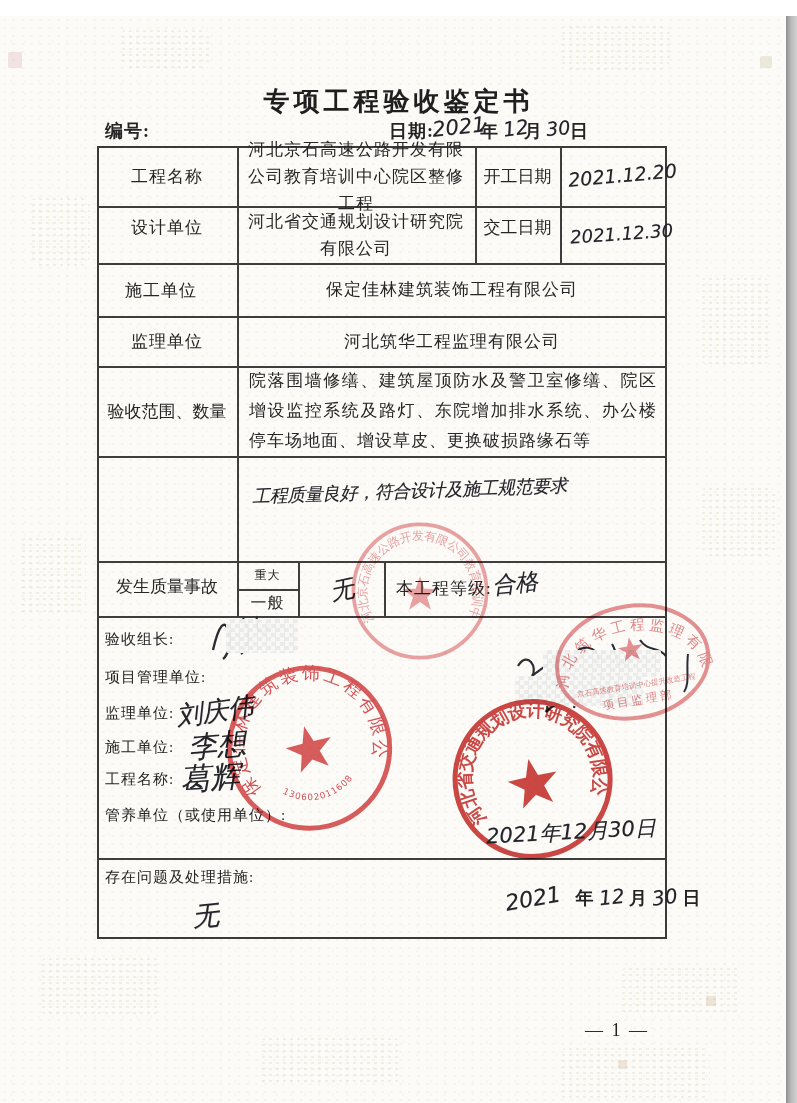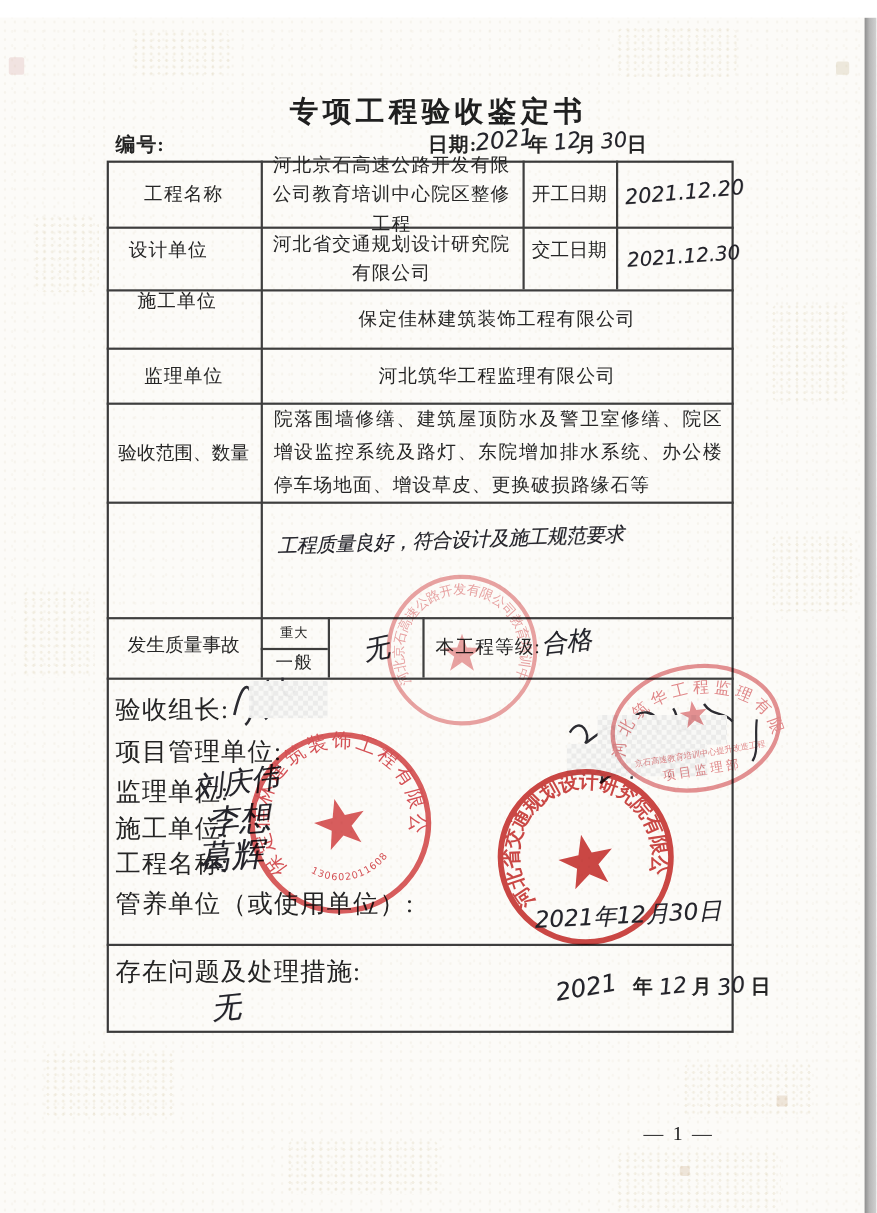--- a/index.html
+++ b/index.html
@@ -24,21 +24,21 @@
   .lbl{font-weight:700;letter-spacing:1px;color:#242424;}
   .line-h,.line-v{position:absolute;background:#3e3e3e;}
   .tborder{position:absolute;left:97px;top:130px;width:570px;height:793px;
     border:2px solid #3a3a3a;box-sizing:border-box;}
   .cell{position:absolute;display:flex;align-items:center;justify-content:center;
     font-size:17px;letter-spacing:1px;line-height:27px;text-align:center;color:#262626;}
   .cell.left{justify-content:flex-start;text-align:justify;}
   .hw{position:absolute;font-family:"DejaVu Sans","Liberation Sans",sans-serif;
     font-style:italic;color:#23232a;text-shadow:.3px .3px 0 rgba(25,25,30,.35);
     white-space:nowrap;}
-  .siglbl{position:absolute;font-size:23px;letter-spacing:1px;color:#242424;}
+  .siglbl{position:absolute;font-size:15px;letter-spacing:1px;color:#242424;}
   .stamp{position:absolute;mix-blend-mode:multiply;pointer-events:none;}
   .mosaic{position:absolute;background:repeating-conic-gradient(#ebebea 0% 25%,#f8f8f6 0% 50%);
     background-size:9px 9px;filter:blur(.5px);opacity:.97;border-radius:2px;}
   .scrib{position:absolute;pointer-events:none;}
   .pageno{position:absolute;top:1004px;left:585px;font-size:18px;letter-spacing:2px;color:#222;}
   svg text{font-family:"DejaVu Sans","Liberation Sans",sans-serif;}
 </style>
 </head>
 <body>
 
@@ -85,26 +85,26 @@
   <div class="line-v" style="left:560px;top:130px;width:2px;height:117px"></div>
   <div class="line-v" style="left:298px;top:545px;width:2px;height:55px"></div>
   <div class="line-v" style="left:384px;top:545px;width:2px;height:55px"></div>
   <div class="line-h" style="left:237px;top:573px;width:61px;height:2px"></div>
 
   <div class="cell" style="left:97px;top:130px;width:140px;height:60px">工程名称</div>
   <div class="cell" style="left:241px;top:130px;width:230px;height:60px">河北京石高速公路开发有限公司教育培训中心院区整修工程</div>
   <div class="cell" style="left:475px;top:130px;width:85px;height:60px;letter-spacing:0">开工日期</div>
   <span class="hw" style="left:568px;top:148px;font-size:19px;transform:rotate(-5deg)">2021.12.20</span>
 
-  <div class="cell" style="left:83px;top:190px;width:140px;height:42px">设计单位</div>
+  <div class="cell" style="left:97px;top:190px;width:140px;height:42px">设计单位</div>
   <div class="cell" style="left:241px;top:190px;width:230px;height:57px">河北省交通规划设计研究院有限公司</div>
   <div class="cell" style="left:475px;top:190px;width:85px;height:43px;letter-spacing:0">交工日期</div>
   <span class="hw" style="left:570px;top:207px;font-size:18px;transform:rotate(-4deg)">2021.12.30</span>
 
-  <div class="cell" style="left:97px;top:231px;width:128px;height:53px">施工单位</div>
+  <div class="cell" style="left:97px;top:248px;width:128px;height:53px">施工单位</div>
   <div class="cell" style="left:237px;top:247px;width:430px;height:53px">保定佳林建筑装饰工程有限公司</div>
   <div class="cell" style="left:97px;top:300px;width:140px;height:50px">监理单位</div>
   <div class="cell" style="left:237px;top:300px;width:430px;height:50px">河北筑华工程监理有限公司</div>
 
   <div class="cell left" style="left:249px;top:350px;width:408px;height:90px;line-height:30px">院落围墙修缮、建筑屋顶防水及警卫室修缮、院区增设监控系统及路灯、东院增加排水系统、办公楼停车场地面、增设草皮、更换破损路缘石等</div>
   <div class="cell" style="left:97px;top:350px;width:140px;height:90px;letter-spacing:0">验收范围、数量</div>
 
   <span class="hw" style="left:252px;top:463px;font-size:18px;letter-spacing:-.5px;transform:rotate(-2deg)">工程质量良好，符合设计及施工规范要求</span>
 
   <div class="cell" style="left:97px;top:545px;width:140px;height:50px;letter-spacing:0">发生质量事故</div>

